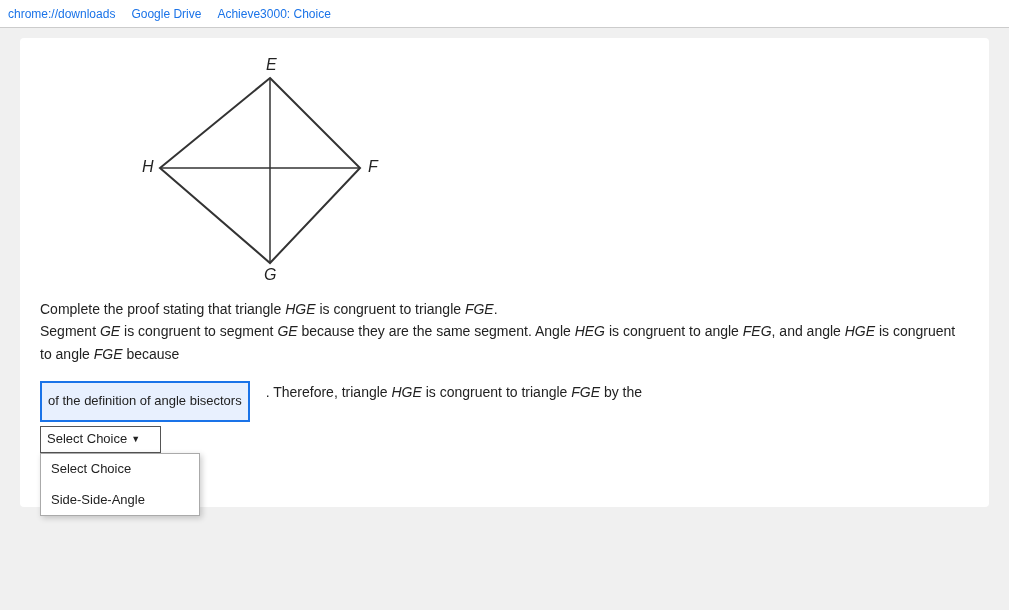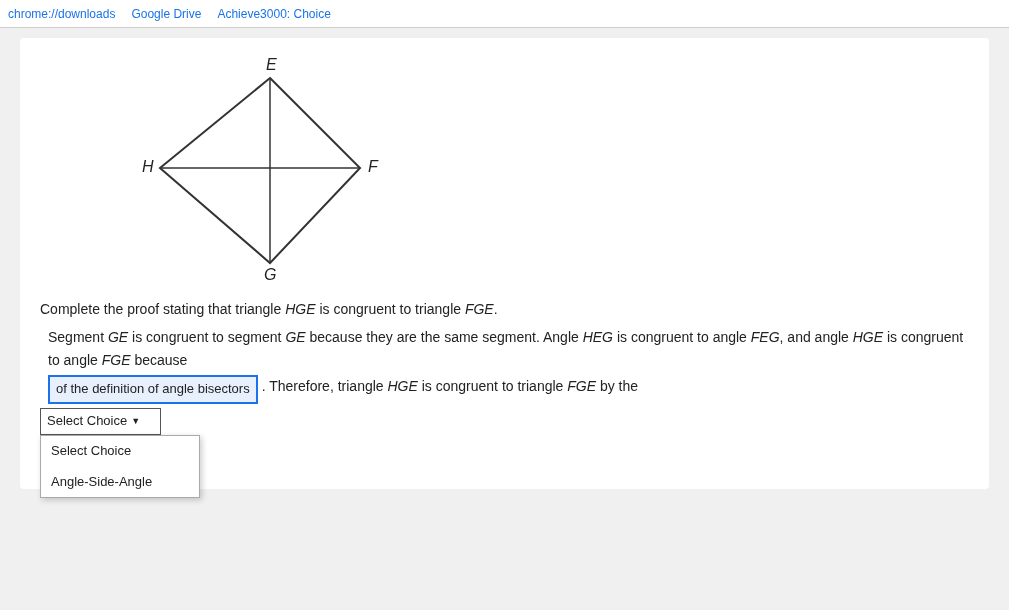--- a/index.html
+++ b/index.html
@@ -48,32 +48,30 @@
       margin-left: 40px;
     }
 
     .proof-text {
       font-size: 14px;
       color: #222;
       line-height: 1.6;
     }
 
     .proof-text p {
-      margin-bottom: 6px;
     }
 
     .proof-line {
       display: flex;
       align-items: flex-start;
       flex-wrap: wrap;
-      gap: 4px;
+      gap: 16px;
       font-size: 14px;
       line-height: 1.6;
       margin-bottom: 4px;
-      margin-left: 8px;
     }
 
     .dropdown-wrapper {
       position: relative;
       display: inline-flex;
       align-items: center;
     }
 
     .select-box {
       border: 1px solid #555;
@@ -90,21 +88,21 @@
 
     .select-box::after {
       content: '▼';
       font-size: 9px;
       margin-left: 4px;
     }
 
     .highlighted-box {
       border: 2px solid #1a73e8;
       background: #e8f0fe;
-      padding: 2px 6px;
+      padding: 8px 6px;
       font-size: 13px;
       display: inline-block;
     }
 
     .dropdown-open {
       position: absolute;
       top: 100%;
       left: 0;
       z-index: 100;
       background: #fff;
@@ -179,21 +177,21 @@
     </div>
 
     <div style="display:flex; align-items:flex-start; gap:4px; margin-top:2px; position:relative;">
       <div class="dropdown-wrapper" style="position:relative;">
         <div class="select-box">
           <span>Select Choice</span>
         </div>
 
         <div class="dropdown-open">
           <div class="option selected">Select Choice</div>
-          <div class="option">Angle-Side-Angle</div>
+          <div class="option">Side-Side-Angle</div>
         </div>
       </div>
     </div>
   </div>
 
   
   <button class="next-btn">Next Question</button>
 </div>
 
 </body></html>

